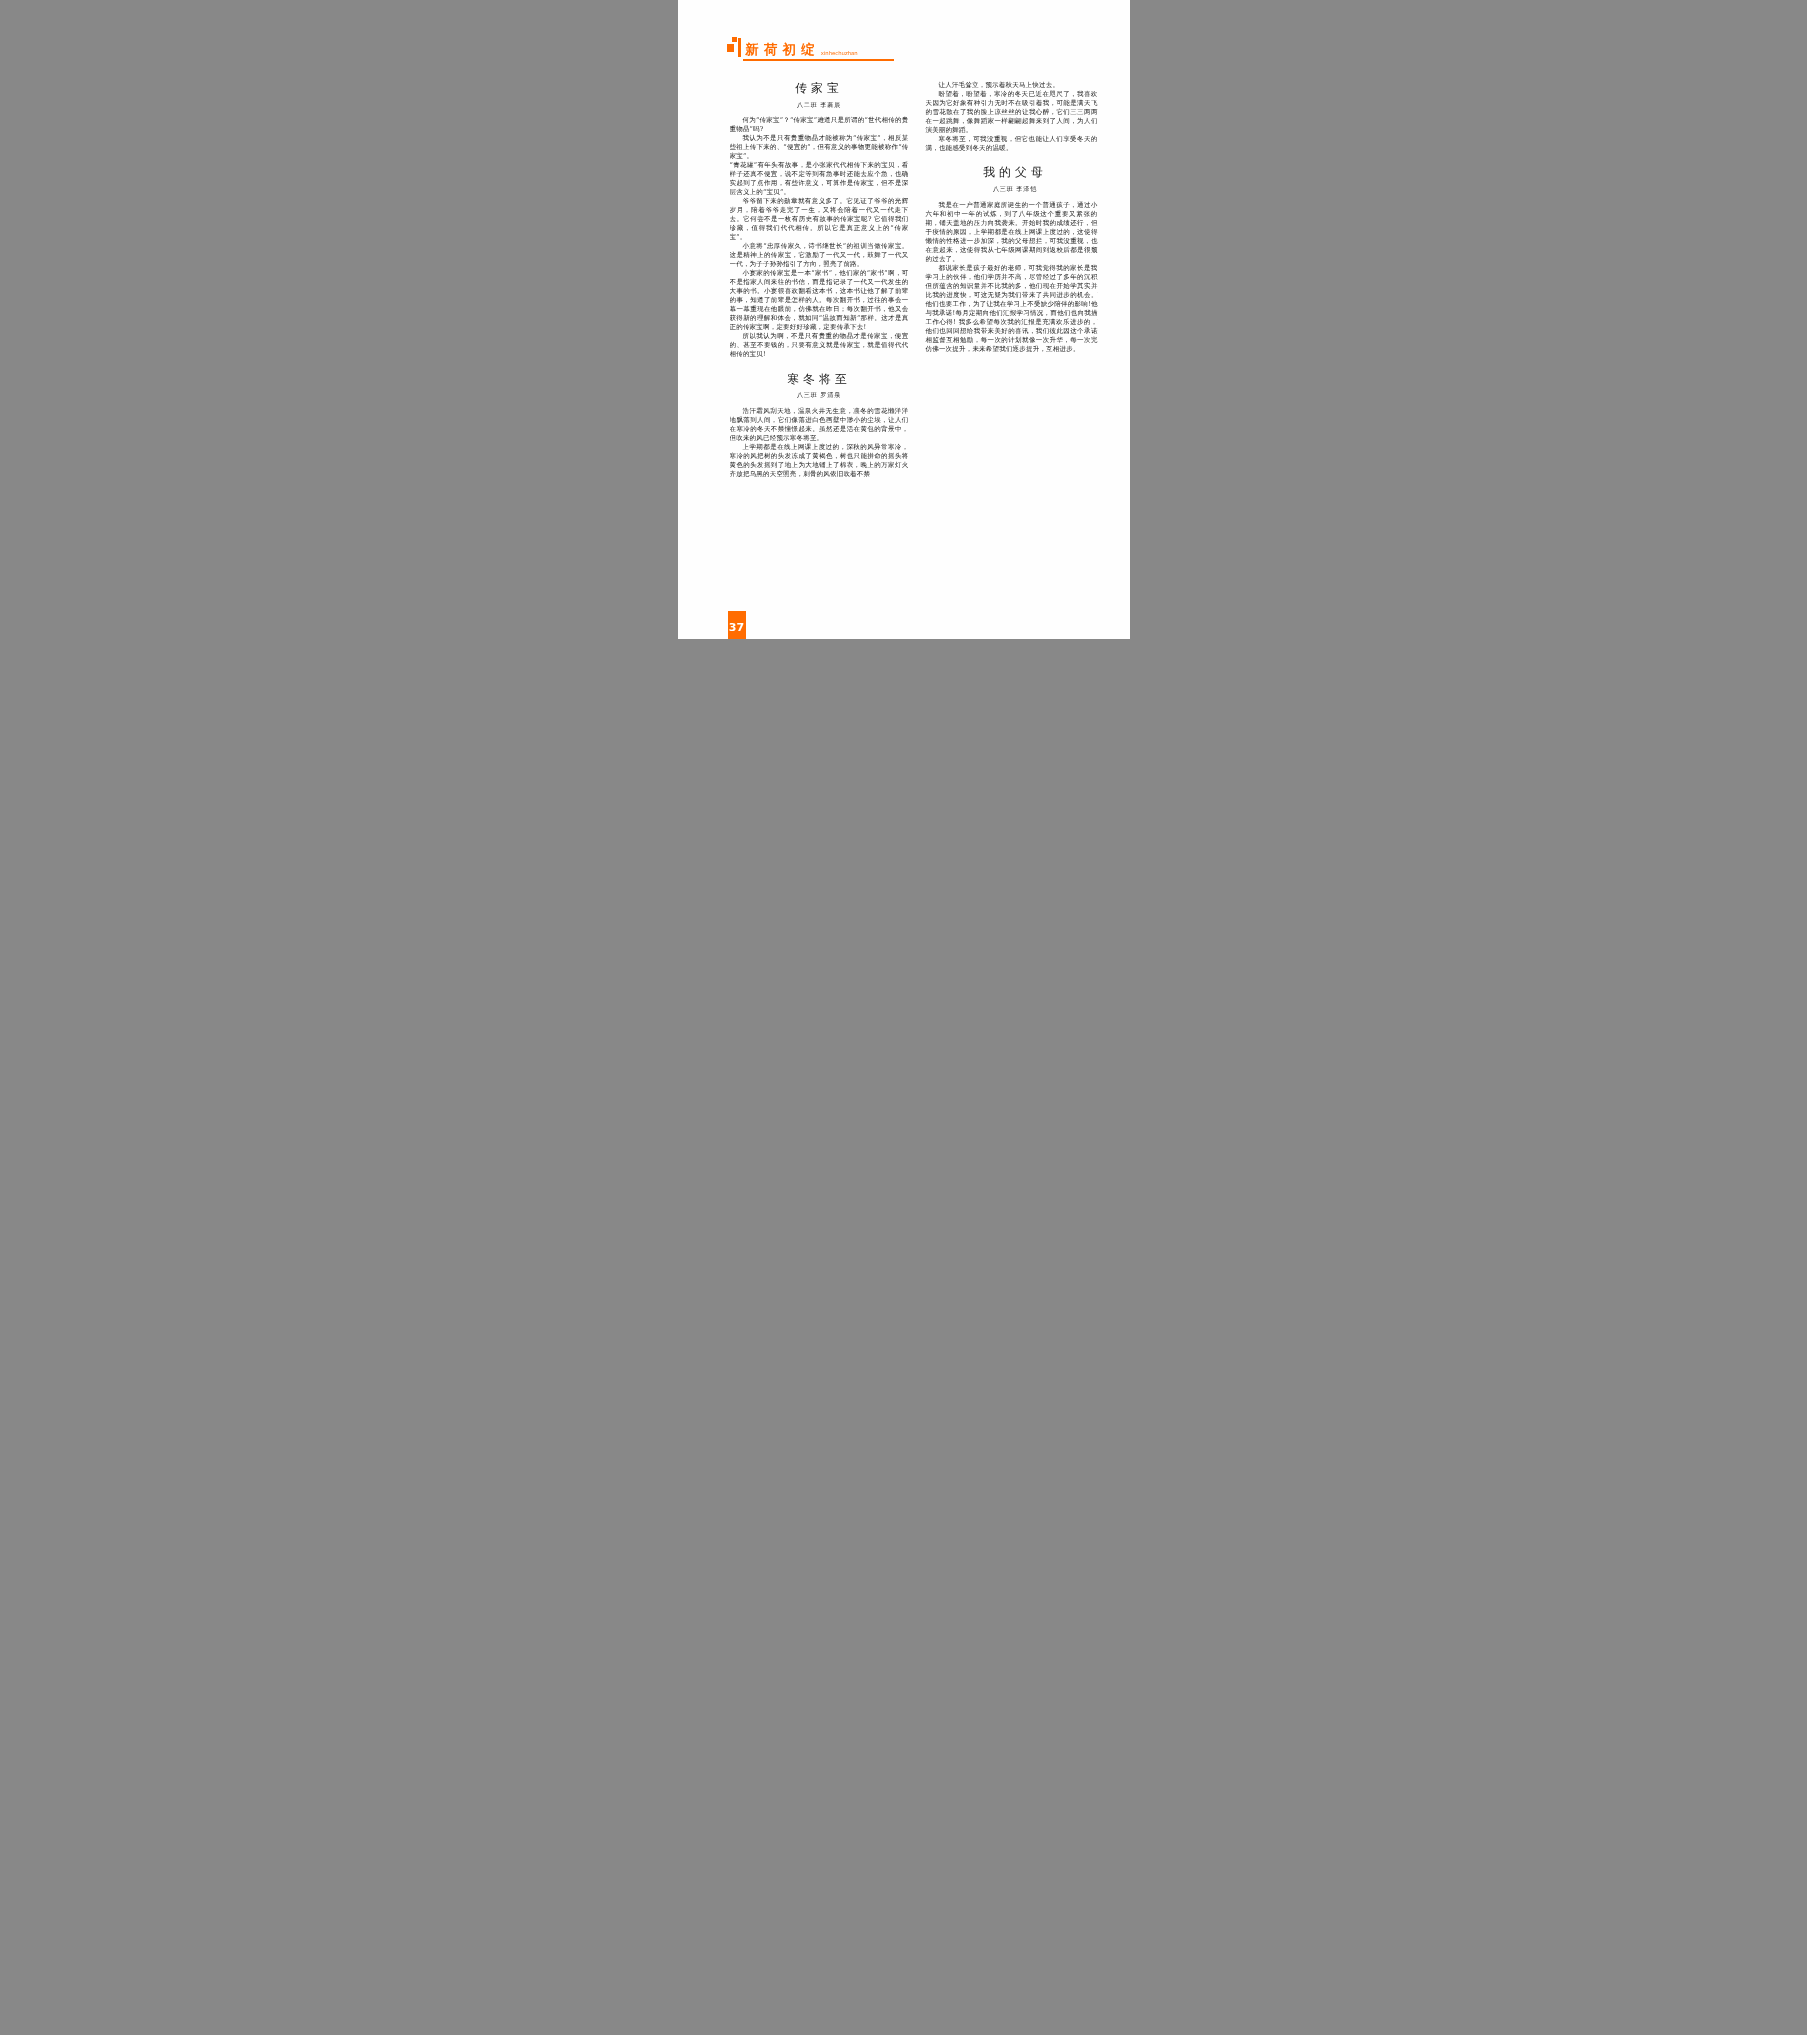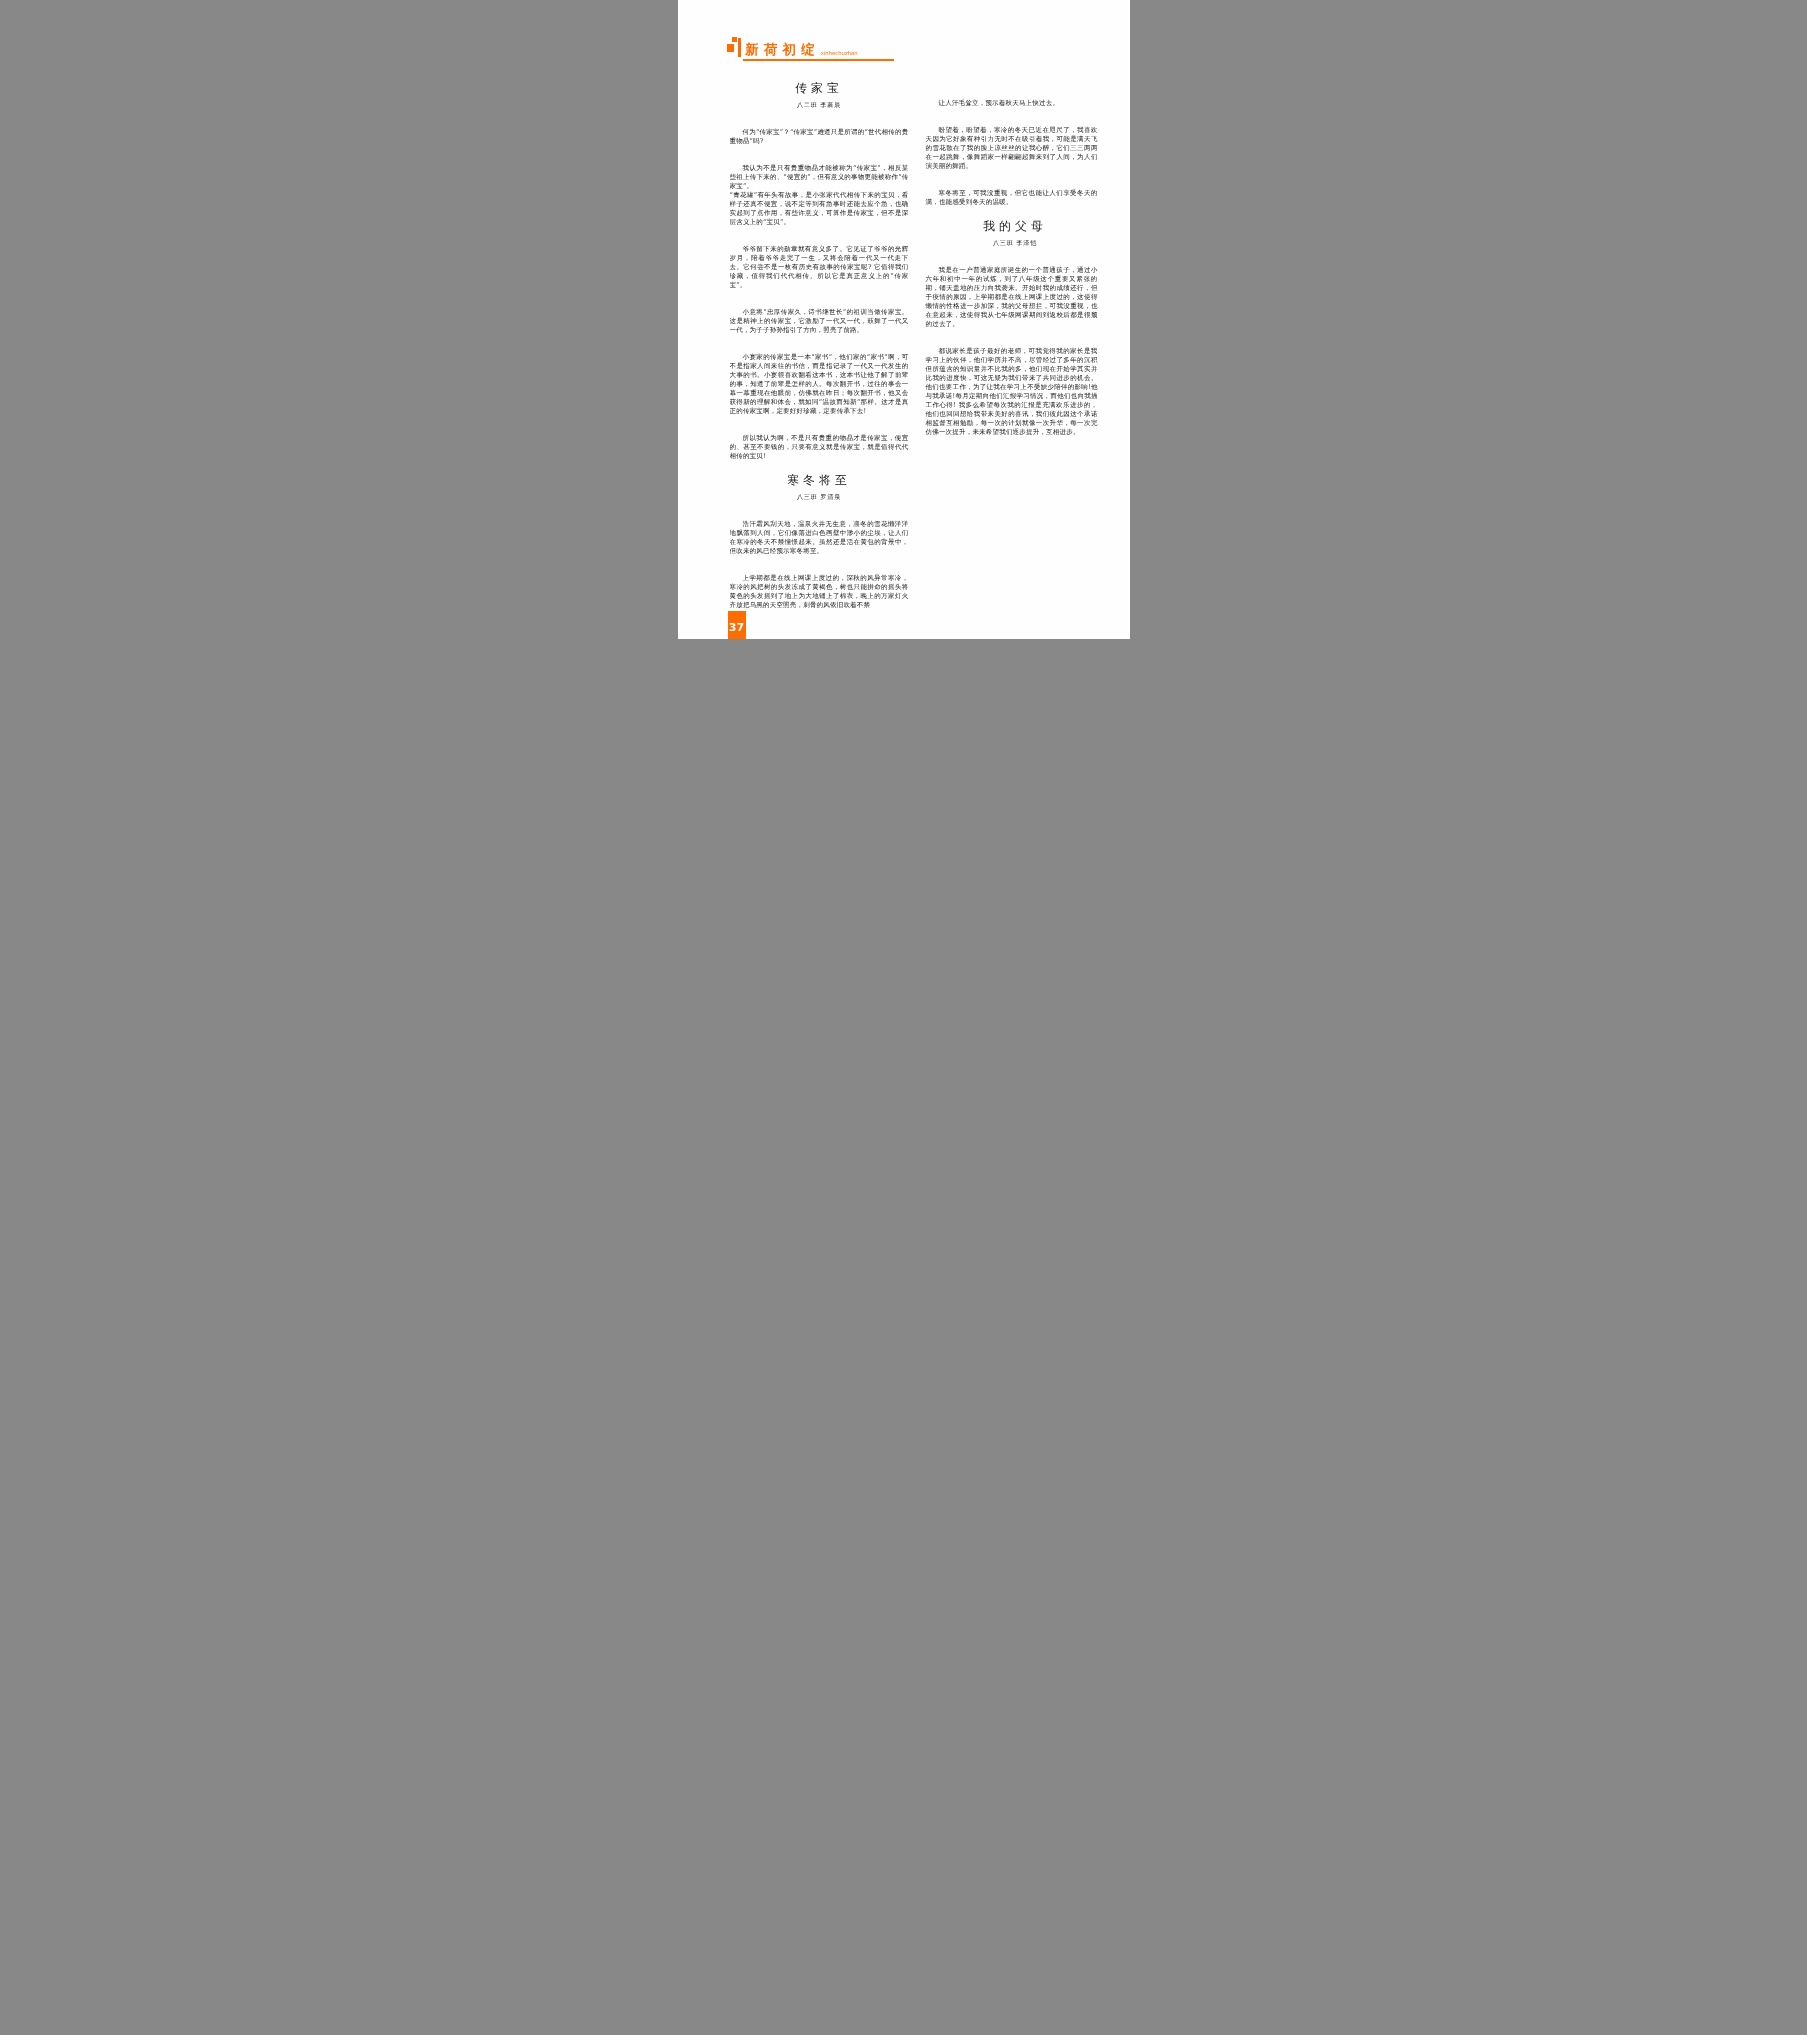--- a/index.html
+++ b/index.html
@@ -40,21 +40,21 @@
   .col > .article-head:first-child{margin-top:0;}
   .article-title{
     margin:0;font-size:11.8px;font-weight:normal;
     letter-spacing:4.1px;line-height:1.2;
   }
   .article-author{margin-top:5.7px;font-size:6.1px;letter-spacing:0.8px;}
   .body-para{
     margin:0;font-size:6.5px;line-height:9px;
     text-align:justify;letter-spacing:0.2px;
   }
-  .body-para.indent{text-indent:2em;margin-top:18px;}
+  .body-para.indent{text-indent:2em;}
   
   .page-number{
     position:absolute;left:50px;top:611px;
     width:18px;height:32px;background:var(--accent);
     color:#ffffff;font-family:"DejaVu Sans","Liberation Sans",sans-serif;
     font-size:11px;font-weight:bold;
     display:flex;align-items:center;justify-content:center;
   }
 </style>
 </head>

